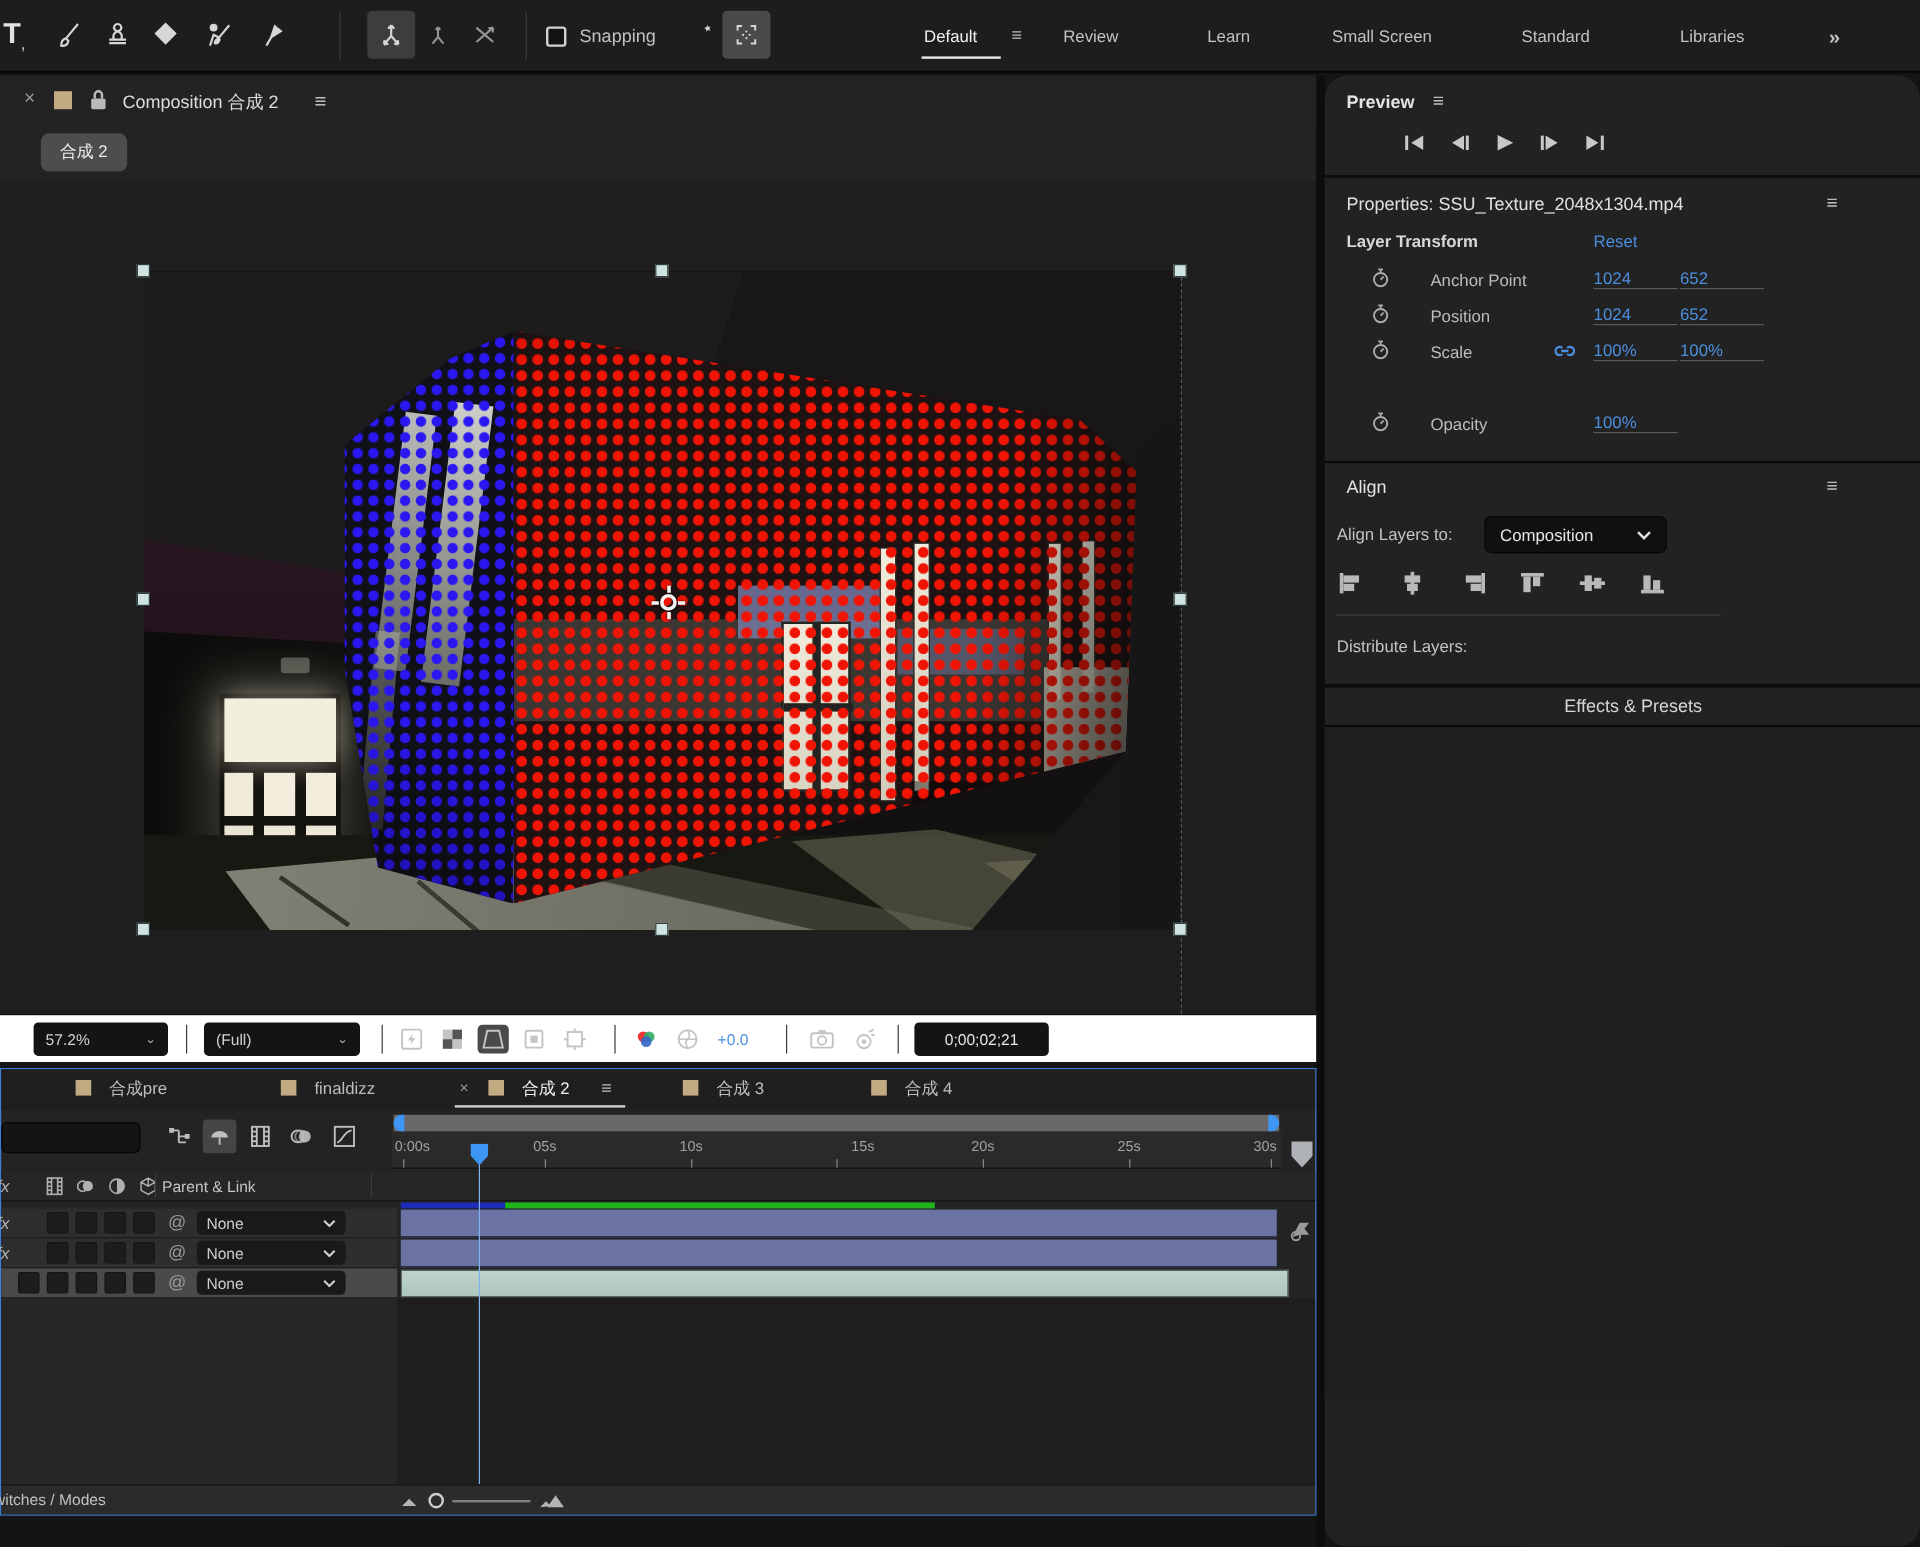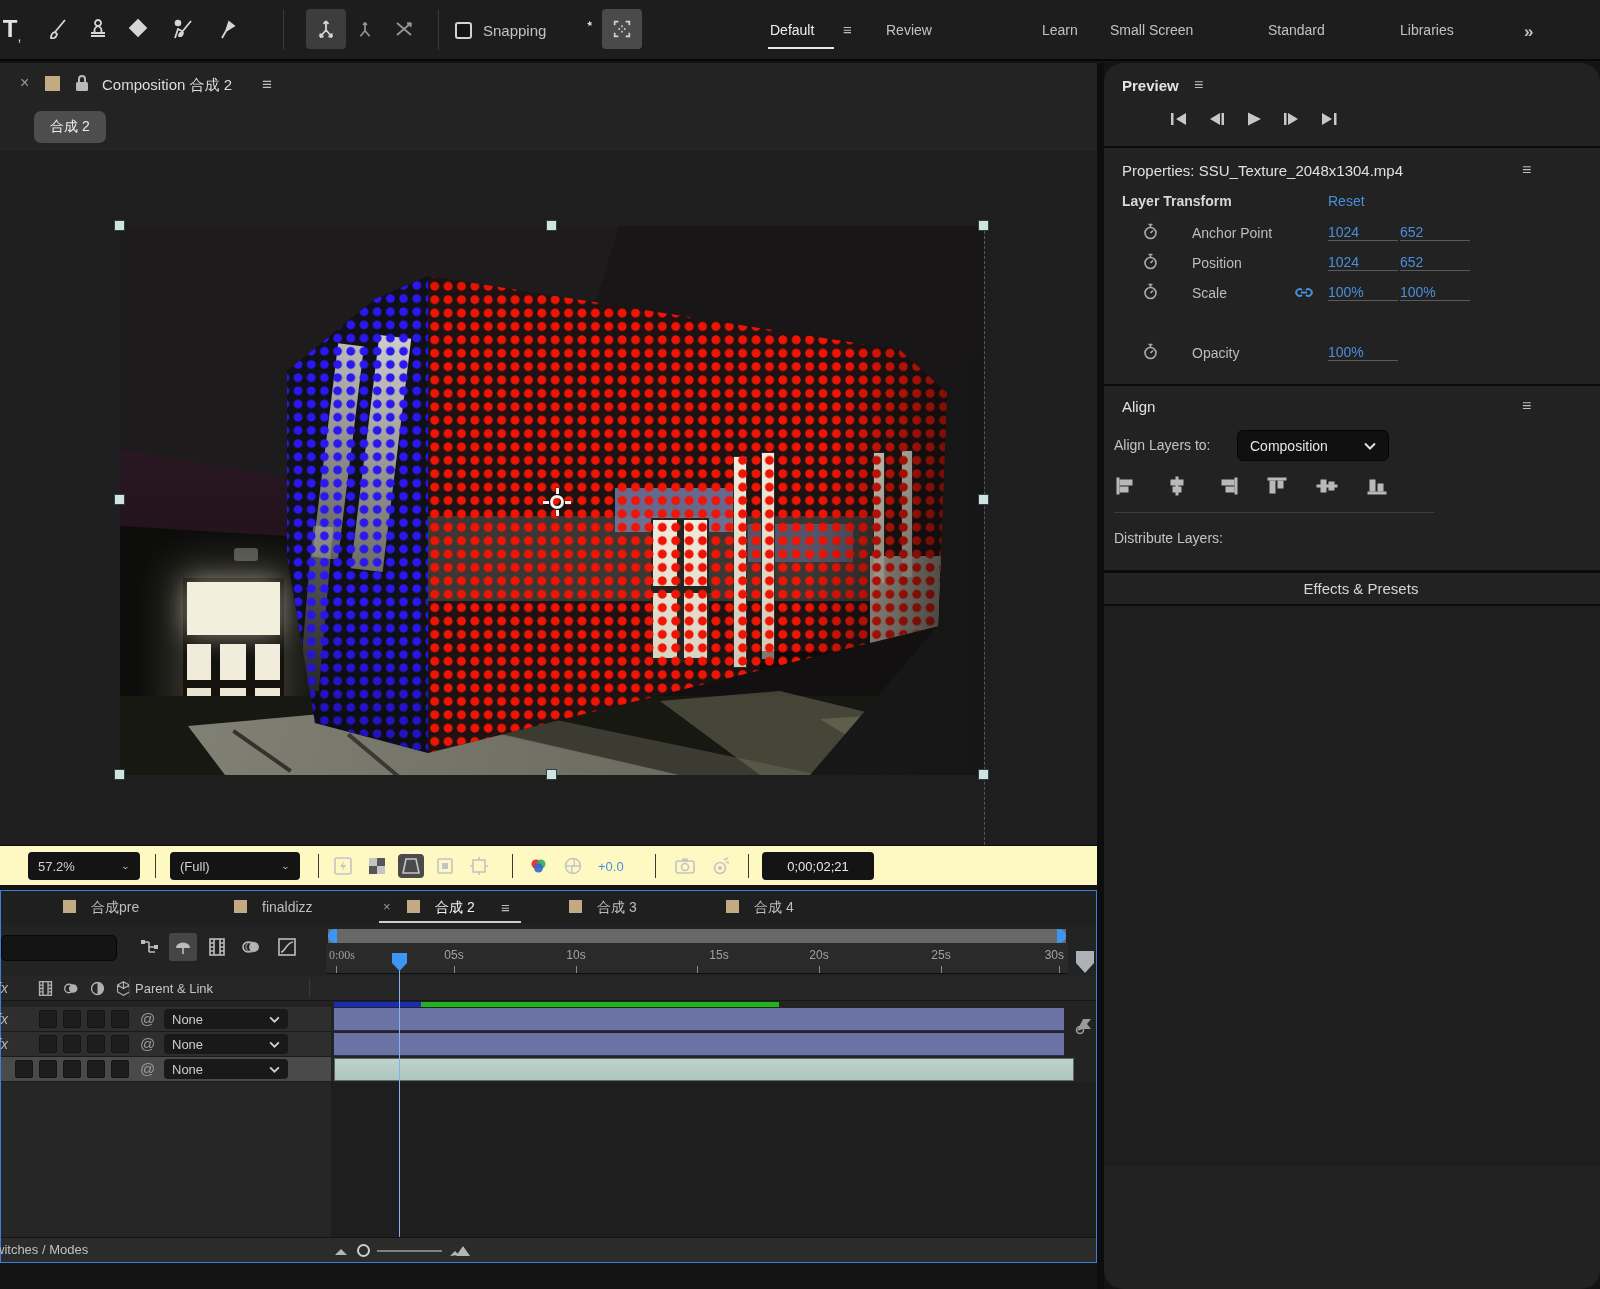--- a/index.html
+++ b/index.html
@@ -32,21 +32,21 @@
 
   
   .image-area { left:120px; top:75px; width:864px; height:549px; background:#121010; overflow:hidden; }
   .dots-red { background-image:radial-gradient(circle, #f01405 4.1px, rgba(0,0,0,0) 4.8px); background-size:13.4px 13.4px; }
   .dots-blue { background-image:radial-gradient(circle, #2b17f0 4.0px, rgba(0,0,0,0) 4.7px); background-size:13.2px 13.2px; }
   .handle { width:11px; height:11px; background:#cfe3e0; border:1px solid #30403f; }
   .anchor-ring { width:14px; height:14px; border:3px solid #f2f2f2; border-radius:50%; box-shadow:0 0 2px #000; }
   .anchor-tick { background:#f2f2f2; box-shadow:0 0 2px #000; }
 
   
-  .comp-bottombar { left:0; top:782px; width:1097px; height:40px; background:#fef9c3; border-top:1px solid #0c0c0c; }
+  .comp-bottombar { left:0; top:782px; width:1097px; height:40px; background:#ffffff; border-top:1px solid #0c0c0c; }
   .combo { display:flex; align-items:center; justify-content:space-between; padding:0 10px; background:#141414; border-radius:4px; height:28px; top:6px; font-size:13px; color:#d0d0d0; }
   .chev { font-size:11px; color:#bdbdbd; transform:scaleY(.8); }
   .cb-icon { top:8px; width:26px; height:24px; display:flex; align-items:center; justify-content:center; }
   .cb-icon svg { stroke:#c4c4c4; fill:none; stroke-width:1.6; }
   .cb-active { background:#4a4a4a; border-radius:4px; }
   .blue-val { color:#4c8ede; }
 
   
   .right-panel { left:1104px; top:63px; width:496px; height:1226px; background:#222222;border-radius:19px; }
   .rp-sec { border-bottom:2px solid #0b0b0b; position:relative; }
@@ -155,21 +155,21 @@
           <circle cx="15" cy="12" r="1" fill="#d6d6d6" stroke="none"></circle>
           <circle cx="12" cy="9" r="1" fill="#d6d6d6" stroke="none"></circle>
           <circle cx="12" cy="15" r="1" fill="#d6d6d6" stroke="none"></circle>
         </svg>
     </div>
 
     <div class="abs ws-item ws-active" style="left:770px;">Default</div>
     <div class="abs ws-underline" style="left:768px; width:66px;"></div>
     <div class="abs menu-glyph" style="left:843px; top:21px;">≡</div>
     <div class="abs ws-item" style="left:886px;">Review</div>
-    <div class="abs ws-item" style="left:1006px;margin-left:36px;">Learn</div>
+    <div class="abs ws-item" style="left:1006px;">Learn</div>
     <div class="abs ws-item" style="left:1110px;">Small Screen</div>
     <div class="abs ws-item" style="left:1268px;">Standard</div>
     <div class="abs ws-item" style="left:1400px;">Libraries</div>
     <div class="abs ws-item" style="left:1524px; font-size:17px; font-weight:bold;">»</div>
   </div>
 
   <div class="abs comp-panel">
     <div class="abs comp-header">
       <span class="abs comp-close">×</span>
       <span class="abs comp-swatch"></span>
@@ -537,21 +537,21 @@
           <rect x="2" y="2" width="16" height="16"></rect>
           <path d="M4 15 C8 15 9 6 16 5"></path>
         </svg>
     </div>
 
     <div class="abs workarea">
       <div class="abs wa-cap" style="left:0;border-radius:7px 0 0 7px;"></div>
       <div class="abs wa-cap" style="right:0;border-radius:0 7px 7px 0;"></div>
     </div>
     <div class="abs ruler">
-      <span class="abs tick-label" style="left:3px;font-family:Liberation Serif, serif;">0:00s</span>
+      <span class="abs tick-label" style="left:3px;">0:00s</span>
       <span class="abs tick-label" style="left:128px;transform:translateX(-50%);">05s</span>
       <span class="abs tick-label" style="left:250px;transform:translateX(-50%);">10s</span>
       <span class="abs tick-label" style="left:393px;transform:translateX(-50%);">15s</span>
       <span class="abs tick-label" style="left:493px;transform:translateX(-50%);">20s</span>
       <span class="abs tick-label" style="left:615px;transform:translateX(-50%);">25s</span>
       <span class="abs tick-label" style="left:738px;transform:translateX(-100%);">30s</span>
       <div class="abs tick-mark" style="left:10px;"></div>
       <div class="abs tick-mark" style="left:128px;"></div>
       <div class="abs tick-mark" style="left:250px;"></div>
       <div class="abs tick-mark" style="left:371px;"></div>

